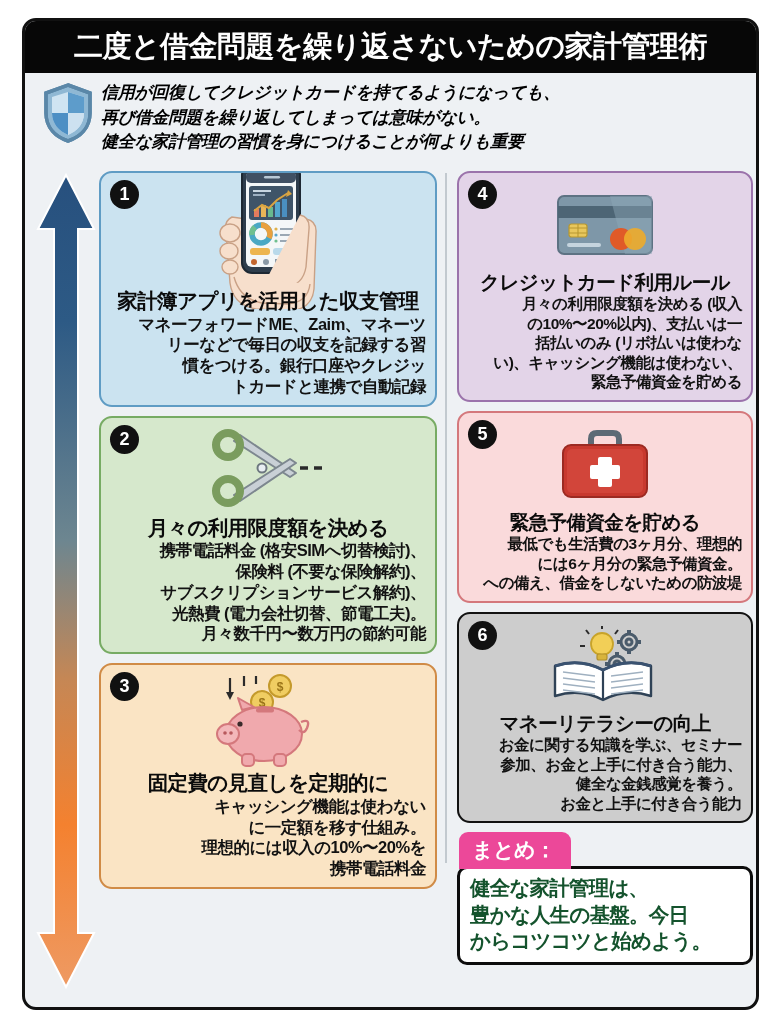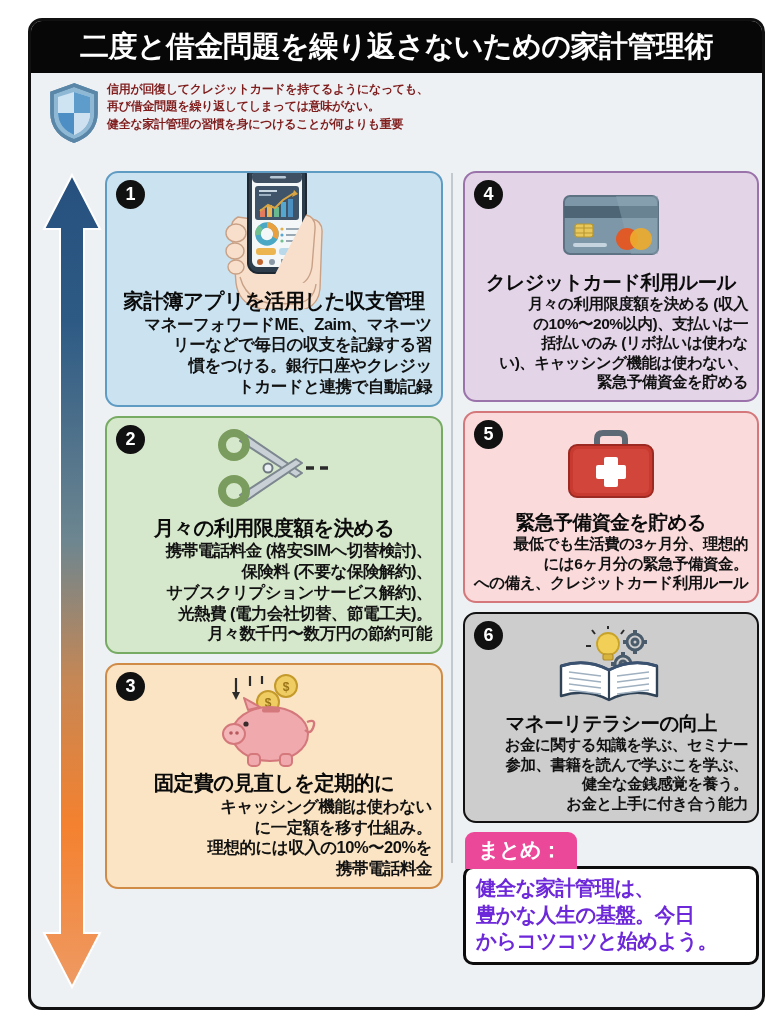--- a/index.html
+++ b/index.html
@@ -13,21 +13,21 @@
   #page {
     position: relative;
     width: 765px;
     height: 1024px;
     background: #ffffff;
     overflow: hidden;
     box-sizing: border-box;
   }
   .frame {
     position: absolute;
-    left: 28px;
+    left: 22px;
     top: 18px;
     width: 737px;
     height: 992px;
     border: 3px solid #111;
     border-radius: 14px;
     background: #eef1f4;
     box-sizing: border-box;
     overflow: hidden;
   }
 
@@ -67,26 +67,27 @@
   }
   .shield-wrap {
     width: 62px;
     flex: 0 0 62px;
     display: flex;
     justify-content: center;
     padding-top: 2px;
   }
   .intro-text {
     flex: 1;
-    font-size: 12px;
-    font-weight: bold;
-    color: #7f1d1d;
+    font-size: 17px;
+    font-weight: bold;
+    color: #000000;
     line-height: 1.45;
     letter-spacing: -0.3px;
     padding-left: 2px;
+    font-style: italic;
   }
   .intro-text div { white-space: nowrap; }
 
   
   .arrow-col {
     position: absolute;
     left: 8px;
     top: 150px;
     width: 66px;
     height: 820px;
@@ -200,21 +201,21 @@
   }
   .summary-box {
     background: #ffffff;
     border: 3px solid #0c0c0c;
     border-radius: 10px;
     margin-top: -3px;
     padding: 6px 8px 8px 10px;
     text-align: left;
     font-size: 20.5px;
     font-weight: bold;
-    color: #6d28d9;
+    color: #14532d;
     line-height: 1.28;
     letter-spacing: -0.8px;
   }
   .summary-box div { white-space: nowrap; }
 </style>
 </head>
 <body>
 
 <div id="page">
   <div class="frame">
@@ -426,21 +427,21 @@
             <rect x="6" y="18" width="84" height="52" rx="8" fill="#c8392f" stroke="#9c2a22" stroke-width="2"></rect>
             <rect x="10" y="22" width="76" height="44" rx="5" fill="#d2453a"></rect>
             <rect x="41" y="30" width="14" height="30" rx="2" fill="#ffffff"></rect>
             <rect x="33" y="38" width="30" height="14" rx="2" fill="#ffffff"></rect>
           </svg>
         </div>
         <div class="card-title">緊急予備資金を貯める</div>
         <div class="card-body">
           <div>最低でも生活費の3ヶ月分、理想的</div>
           <div>には6ヶ月分の緊急予備資金。</div>
-          <div>への備え、クレジットカード利用ルール</div>
+          <div>への備え、借金をしないための防波堤</div>
         </div>
       </div>
 
       <div class="card c6">
         <div class="badge">6</div>
         <div class="card-art">
           <svg width="120" height="80" viewBox="0 0 120 80">
 
             <circle cx="57" cy="18" r="11" fill="#f2cf57" stroke="#c8a32a" stroke-width="1.8"></circle>
             <rect x="52" y="28" width="10" height="6" rx="2" fill="#d8b43c" stroke="#b2902a" stroke-width="1.2"></rect>
@@ -481,21 +482,21 @@
                 <line x1="66" y1="56" x2="98" y2="52"></line>
               <line x1="66" y1="62" x2="98" y2="58"></line>
                 <line x1="66" y1="68" x2="98" y2="64"></line>
             </g>
             <path d="M10 40 q25 -8 48 4 q23 -12 48 -4" fill="none" stroke="#3a5270" stroke-width="3"></path>
           </svg>
         </div>
         <div class="card-title">マネーリテラシーの向上</div>
         <div class="card-body">
           <div>お金に関する知識を学ぶ、セミナー</div>
-          <div>参加、書籍を読んで学ぶこを学ぶ、</div>
+          <div>参加、お金と上手に付き合う能力、</div>
           <div>健全な金銭感覚を養う。</div>
           <div>お金と上手に付き合う能力</div>
         </div>
       </div>
 
       <div class="summary">
         <div class="summary-tab">まとめ：</div>
         <div class="summary-box">
           <div>健全な家計管理は、</div>
           <div>豊かな人生の基盤。今日</div>

